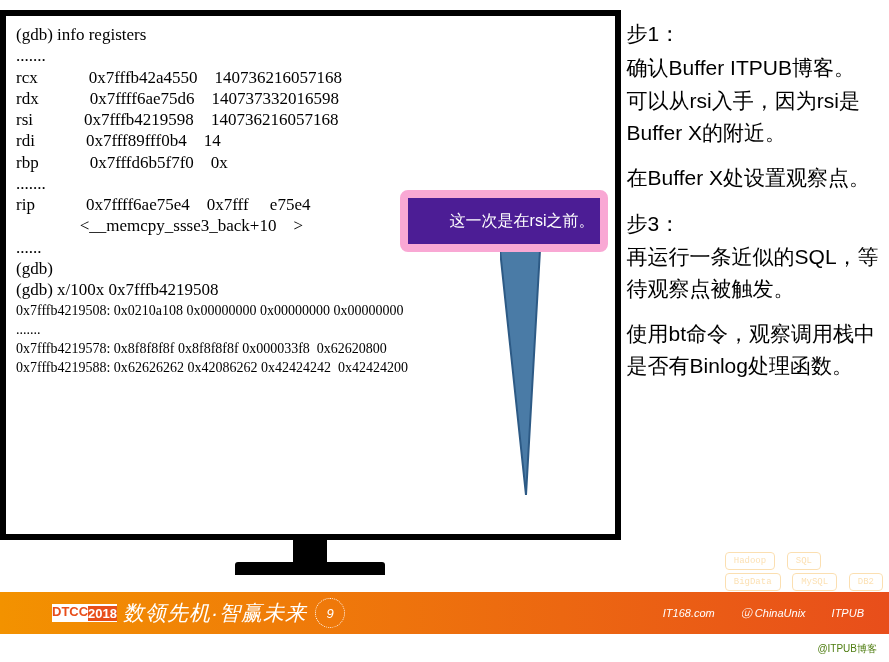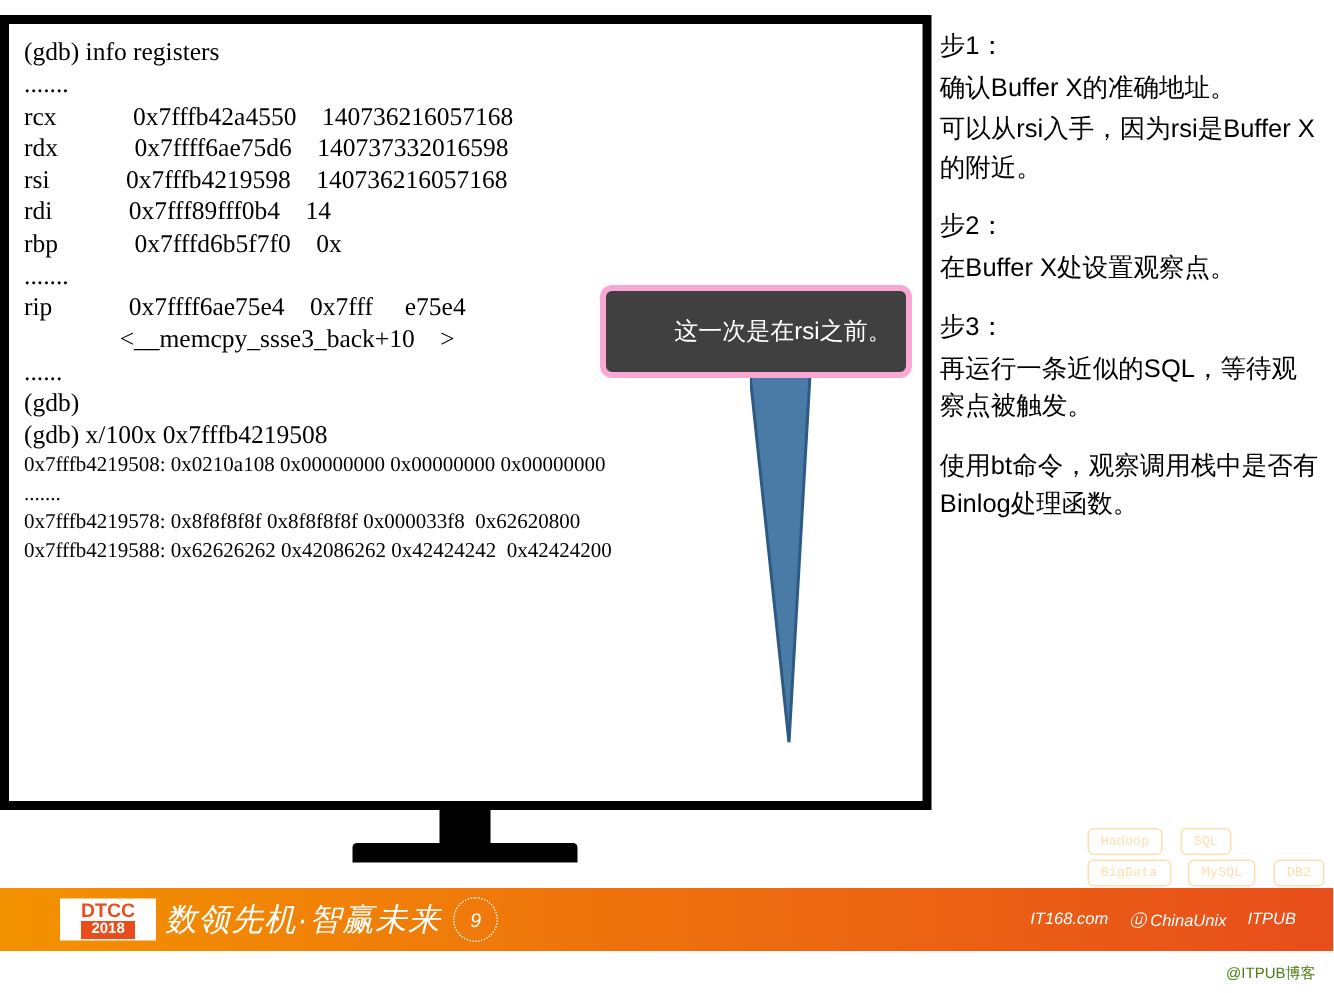--- a/index.html
+++ b/index.html
@@ -11,37 +11,37 @@
 .screen { border: 6px solid #000; background: #fff; padding: 8px 10px; font-family: Liberation Serif, serif; font-size: 17px; line-height: 1.25; height: 530px; overflow: hidden; }
 .screen .row { white-space: pre; }
 .red { color: #000000; }
 .mem-dump { font-size: 14px; line-height: 1.35; margin-top: 2px; }
 .mem-dump .row { white-space: pre; }
 
 .stand { display: flex; flex-direction: column; align-items: center; margin-top: -2px; }
 .stand .neck { width: 34px; height: 24px; background: #000; }
 .stand .base { width: 150px; height: 13px; background: #000; border-radius: 3px 3px 0 0; }
 
-.steps { width: 255px; font-size: 17px; line-height: 1.5; color: #000; padding-top: 8px; }
+.steps { width: 255px; font-size: 21px; line-height: 1.5; color: #000; padding-top: 8px; }
 .steps p { margin-bottom: 2px; }
 .steps .block { margin-bottom: 14px; }
 
-.callout { position: absolute; left: 400px; top: 190px; width: 208px; height: 62px; background: #404040; border: 4px solid #f9a8d4; border-radius: 8px; color: #fff; display: flex; align-items: center; justify-content: center; font-size: 16px; z-index: 5; padding-left: 36px; }
+.callout { position: absolute; left: 400px; top: 190px; width: 208px; height: 62px; background: #4c1d95; border: 8px solid #f9a8d4; border-radius: 8px; color: #fff; display: flex; align-items: center; justify-content: center; font-size: 16px; z-index: 5; padding-left: 36px; }
 .callout-tail { position: absolute; left: 500px; top: 250px; width: 0; height: 0; z-index: 4; }
 .callout-tail svg { display: block; }
 
 .footer-bg { position: absolute; bottom: 70px; right: 5px; opacity: 0.35; font-family: Liberation Mono, monospace; }
 .footer-bg .hex { display: inline-block; border: 1px solid #f5a623; border-radius: 4px; padding: 0 8px; margin: 1px; font-size: 9px; color: #f5a623; height: 18px; line-height: 16px; }
 
 .footer-bar { position: absolute; bottom: 28px; left: 0; width: 100%; height: 42px; background: linear-gradient(to right, #f39200, #e84e1b); display: flex; align-items: center; padding-left: 40px; color: #fff; }
-.footer-bar .dtcc { background: #fff; color: #e84e1b; font-weight: bold; padding: 1px 14px; font-size: 13px; margin-right: 6px; display: inline-flex; flex-direction: column; line-height: 1; text-align: center; }
-.footer-bar .dtcc .yr { font-size: 10px; background: #e84e1b; color: #fff; padding: 1px 0; margin-top: 1px; }
+.footer-bar .dtcc { background: #fff; color: #e84e1b; font-weight: bold; padding: 1px 0; font-size: 13px; margin-right: 6px; display: inline-flex; line-height: 1; text-align: center; margin-left: 12px; }
+.footer-bar .dtcc .yr { font-size: 13px; background: #e84e1b; color: #fff; padding: 1px 0; margin-top: 1px; }
 .footer-bar .slogan { font-size: 21px; font-style: italic; font-weight: 400; letter-spacing: 1px; }
 .footer-bar .badge { border: 1px dotted #fff; border-radius: 50%; width: 30px; height: 30px; display: inline-flex; align-items: center; justify-content: center; margin-left: 8px; font-size: 13px; font-style: italic; }
-.footer-bar .right-logos { margin-left: auto; margin-right: 25px; font-size: 11px; display: flex; align-items: center; gap: 14px; }
+.footer-bar .right-logos { margin-left: auto; margin-right: 25px; font-size: 11px; display: flex; align-items: center; gap: 26px; }
 .footer-bar .right-logos span { font-style: italic; }
 
 .watermark { position: absolute; bottom: 6px; right: 12px; font-size: 10px; color: #4d7c0f; }
 </style>
 </head>
 <body>
 
 <div class="main-area">
   <div class="monitor">
     <div class="screen">
@@ -67,25 +67,24 @@
     </div>
     <div class="stand">
       <div class="neck"></div>
       <div class="base"></div>
     </div>
   </div>
 
   <div class="steps">
     <div class="block">
       <p>步1：</p>
-      <p>确认Buffer X的准确地址。</p>
+      <p>确认Buffer ITPUB博客。</p>
       <p>可以从rsi入手，因为rsi是Buffer X的附近。</p>
     </div>
     <div class="block">
-      <p>步2：</p>
       <p>在Buffer X处设置观察点。</p>
     </div>
     <div class="block">
       <p>步3：</p>
       <p>再运行一条近似的SQL，等待观察点被触发。</p>
     </div>
     <div class="block">
       <p>使用bt命令，观察调用栈中是否有Binlog处理函数。</p>
     </div>
   </div>

